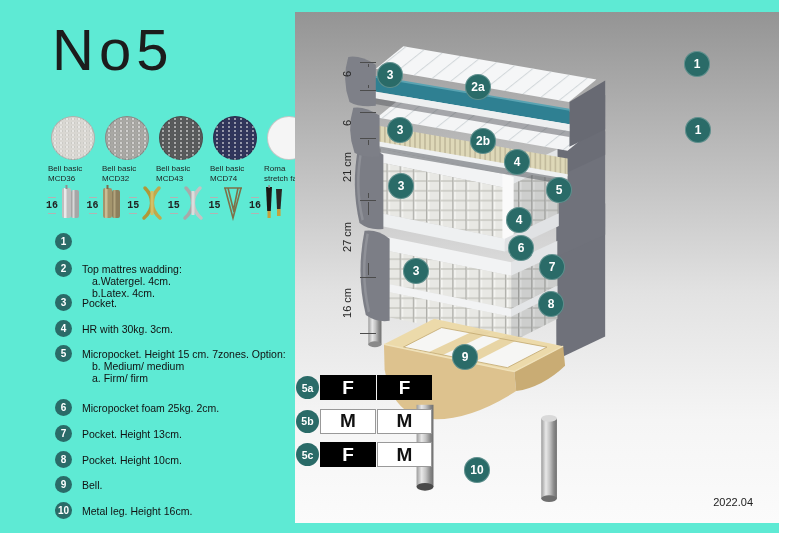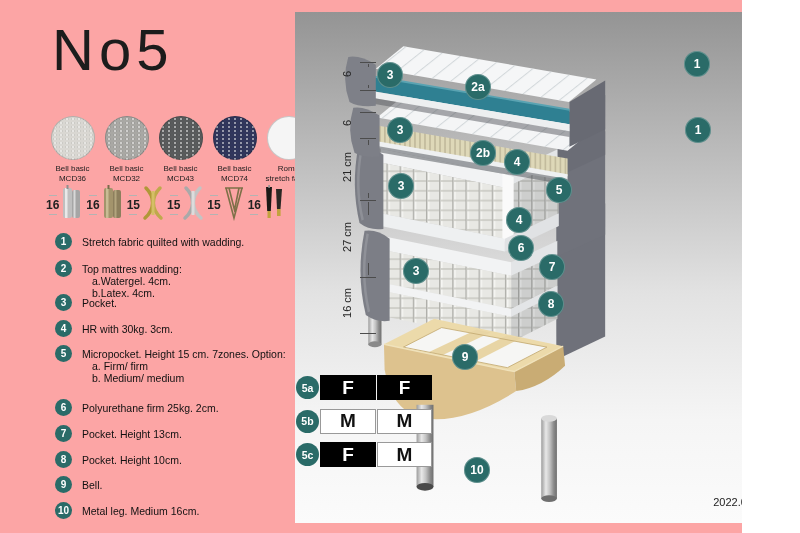--- a/index.html
+++ b/index.html
@@ -1,33 +1,33 @@
 <!DOCTYPE html>
 <html style="--accent: #2a6b68;"><head>
 <meta charset="utf-8">
 <style>
   html,body{margin:0;padding:0;background:#fff;}
-  #root{position:relative;width:742px;height:533px;background:#fca5a5;overflow:hidden;
-        font-family:"Liberation Sans",sans-serif;}
+  #root{position:relative;width:742px;height:533px;background:#5eead4;overflow:hidden;
+        font-family:"Liberation Sans",sans-serif;padding-left:37px;}
   
   .title{position:absolute;left:52px;top:16px;font-size:58px;font-weight:300;
          letter-spacing:5px;color:#1c1c1c;}
   .subtitle{position:absolute;left:55px;top:82px;font-size:20px;font-weight:300;
             letter-spacing:1.5px;color:#3f3f3f;}
   .swatches{position:absolute;left:48px;top:116px;display:flex;gap:5px;}
-  .swatch{width:49px;text-align:center;}
+  .swatch{width:49px;text-align:left;}
   .swatch-circle{width:42px;height:42px;border-radius:50%;margin:0 auto 4px;
                  border:1px solid rgba(0,0,0,.18);}
   .swatch-label{font-size:8px;line-height:9.5px;color:#1e1e1e;white-space:nowrap;}
   .legsrow{position:absolute;left:46px;top:185px;width:240px;display:flex;
            justify-content:space-between;}
   .legopt{display:flex;align-items:center;}
   .legcol{display:flex;flex-direction:column;align-items:center;margin-right:1px;}
   .legdash{width:8px;height:1px;background:#b3b3b3;margin:2px 0;}
-  .legnum{font-size:12px;font-weight:bold;color:#222;}
+  .legnum{font-size:10px;font-weight:bold;color:#222;font-family:Liberation Mono, monospace;}
   .part{position:absolute;left:55px;display:flex;align-items:flex-start;}
   .pnum{width:17px;height:17px;border-radius:50%;background:var(--accent,#2a6b68);
         color:#fff;font-size:10px;font-weight:bold;display:flex;align-items:center;
         justify-content:center;margin-right:10px;flex:none;}
   .ptext{font-size:10.5px;color:#111;line-height:12px;padding-top:3px;}
   .pline{white-space:nowrap;}
   .popt{margin-left:10px;white-space:nowrap;}
   
   #panel{position:absolute;left:295px;top:12px;width:495px;height:511px;
          background:linear-gradient(180deg,#949494 0%,#b8b8b8 25%,#e2e2e2 55%,
@@ -158,23 +158,20 @@
             <rect x="15" y="24" width="3.6" height="7" fill="#c3a23e"></rect>
             <path d="M4,2 L10,2 L8.8,26 L5.2,26 Z" fill="#1b1916"></path>
             <rect x="5.5" y="26" width="3.2" height="7" fill="#c3a23e"></rect>
             <rect x="6.3" y="0" width="1.6" height="3" fill="#8f8f8f"></rect>
           </svg></div>
       </div>
     </div>
   <div id="parts">
       <div class="part" style="top: 232.5px;">
         <div class="pnum">1</div>
-        <div class="ptext">
-          <div class="pline">Stretch fabric quilted with wadding.</div>
-        </div>
       </div>
       <div class="part" style="top: 259.5px;">
         <div class="pnum">2</div>
         <div class="ptext">
           <div class="pline">Top mattres wadding:</div>
           <div class="popt">a.Watergel. 4cm.</div>
           <div class="popt">b.Latex. 4cm.</div>
         </div>
       </div>
       <div class="part" style="top: 293.5px;">
@@ -186,28 +183,28 @@
       <div class="part" style="top: 319.5px;">
         <div class="pnum">4</div>
         <div class="ptext">
           <div class="pline">HR with 30kg. 3cm.</div>
         </div>
       </div>
       <div class="part" style="top: 344.5px;">
         <div class="pnum">5</div>
         <div class="ptext">
           <div class="pline">Micropocket. Height 15 cm. 7zones. Option:</div>
+          <div class="popt">b. Medium/ medium</div>
           <div class="popt">a. Firm/ firm</div>
-          <div class="popt">b. Medium/ medium</div>
         </div>
       </div>
       <div class="part" style="top: 398.5px;">
         <div class="pnum">6</div>
         <div class="ptext">
-          <div class="pline">Polyurethane firm 25kg. 2cm.</div>
+          <div class="pline">Micropocket foam 25kg. 2cm.</div>
         </div>
       </div>
       <div class="part" style="top: 424.5px;">
         <div class="pnum">7</div>
         <div class="ptext">
           <div class="pline">Pocket. Height 13cm.</div>
         </div>
       </div>
       <div class="part" style="top: 450.5px;">
         <div class="pnum">8</div>
@@ -217,21 +214,21 @@
       </div>
       <div class="part" style="top: 475.5px;">
         <div class="pnum">9</div>
         <div class="ptext">
           <div class="pline">Bell.</div>
         </div>
       </div>
       <div class="part" style="top: 501.5px;">
         <div class="pnum">10</div>
         <div class="ptext">
-          <div class="pline">Metal leg. Medium 16cm.</div>
+          <div class="pline">Metal leg. Height 16cm.</div>
         </div>
       </div>
     </div>
 
   <div id="panel">
     <svg id="bedsvg" width="495" height="511" viewBox="295 12 790 523" preserveAspectRatio="none">
       <defs>
         <pattern id="springs" width="21" height="10" patternUnits="userSpaceOnUse">
           <rect width="21" height="10" fill="#e8e8e4"></rect>
           <rect x="0" width="2.5" height="10" fill="#adada8"></rect>
@@ -353,21 +350,21 @@
         <div class="tick" style="left: 65px; top: 188px;"></div>
         <div class="tick" style="left: 65px; top: 265px;"></div>
         <div class="tick" style="left: 65px; top: 321px;"></div>
       </div>
     <div id="callouts">
         <div class="callout" style="left: 389px; top: 39px;">1</div>
         <div class="callout" style="left: 82px; top: 50px;">3</div>
         <div class="callout" style="left: 170px; top: 62px;">2a</div>
         <div class="callout" style="left: 390px; top: 105px;">1</div>
         <div class="callout" style="left: 92px; top: 105px;">3</div>
-        <div class="callout" style="left: 175px; top: 128px;">2b</div>
+        <div class="callout" style="left: 175px; top: 116px;">2b</div>
         <div class="callout" style="left: 209px; top: 137px;">4</div>
         <div class="callout" style="left: 93px; top: 161px;">3</div>
         <div class="callout" style="left: 251px; top: 165px;">5</div>
         <div class="callout" style="left: 211px; top: 195px;">4</div>
         <div class="callout" style="left: 213px; top: 223px;">6</div>
         <div class="callout" style="left: 244px; top: 242px;">7</div>
         <div class="callout" style="left: 108px; top: 246px;">3</div>
         <div class="callout" style="left: 243px; top: 279px;">8</div>
         <div class="callout" style="left: 157px; top: 332px;">9</div>
         <div class="callout" style="left: 169px; top: 445px;">10</div>

